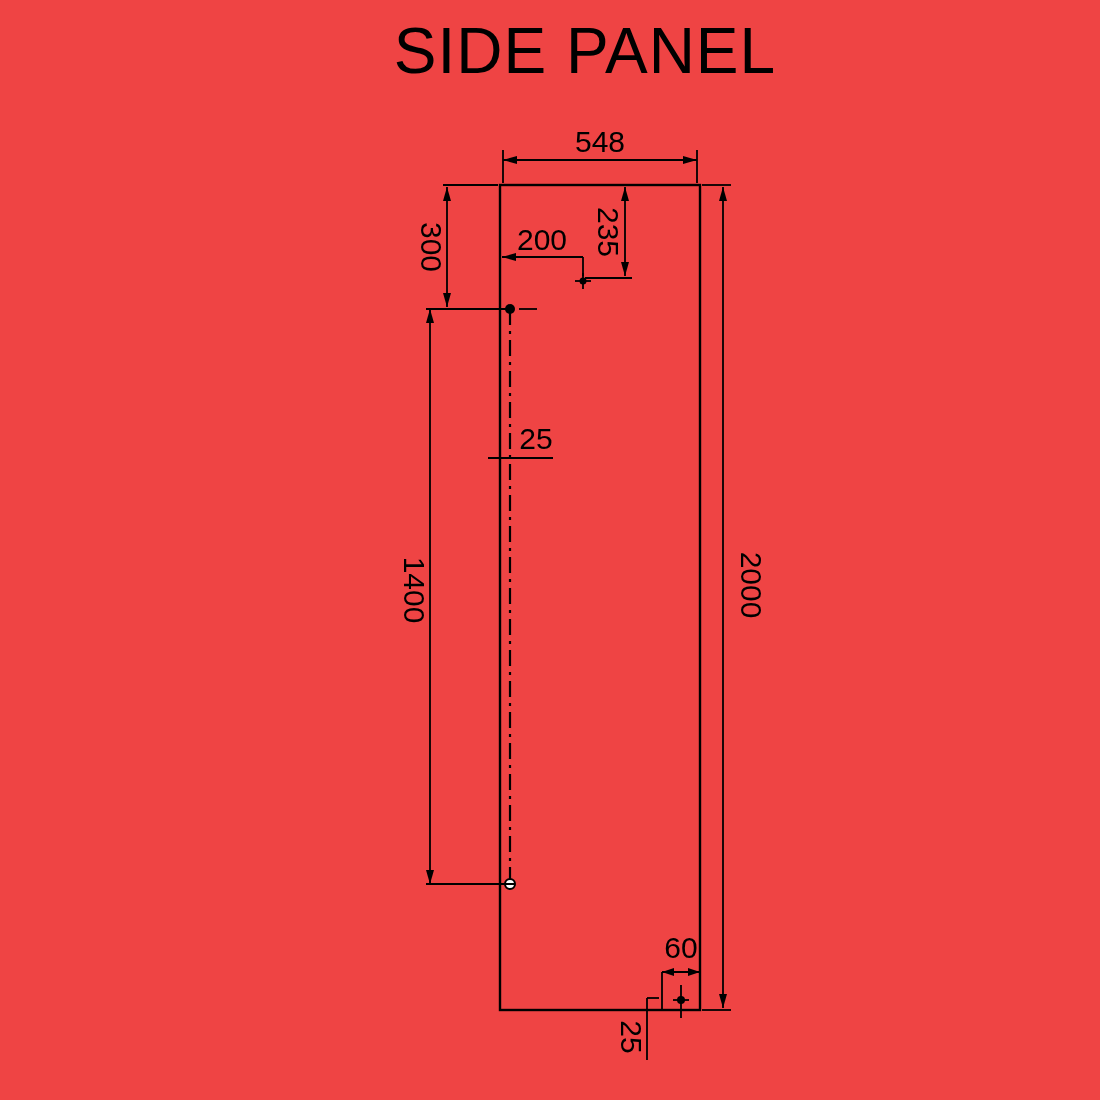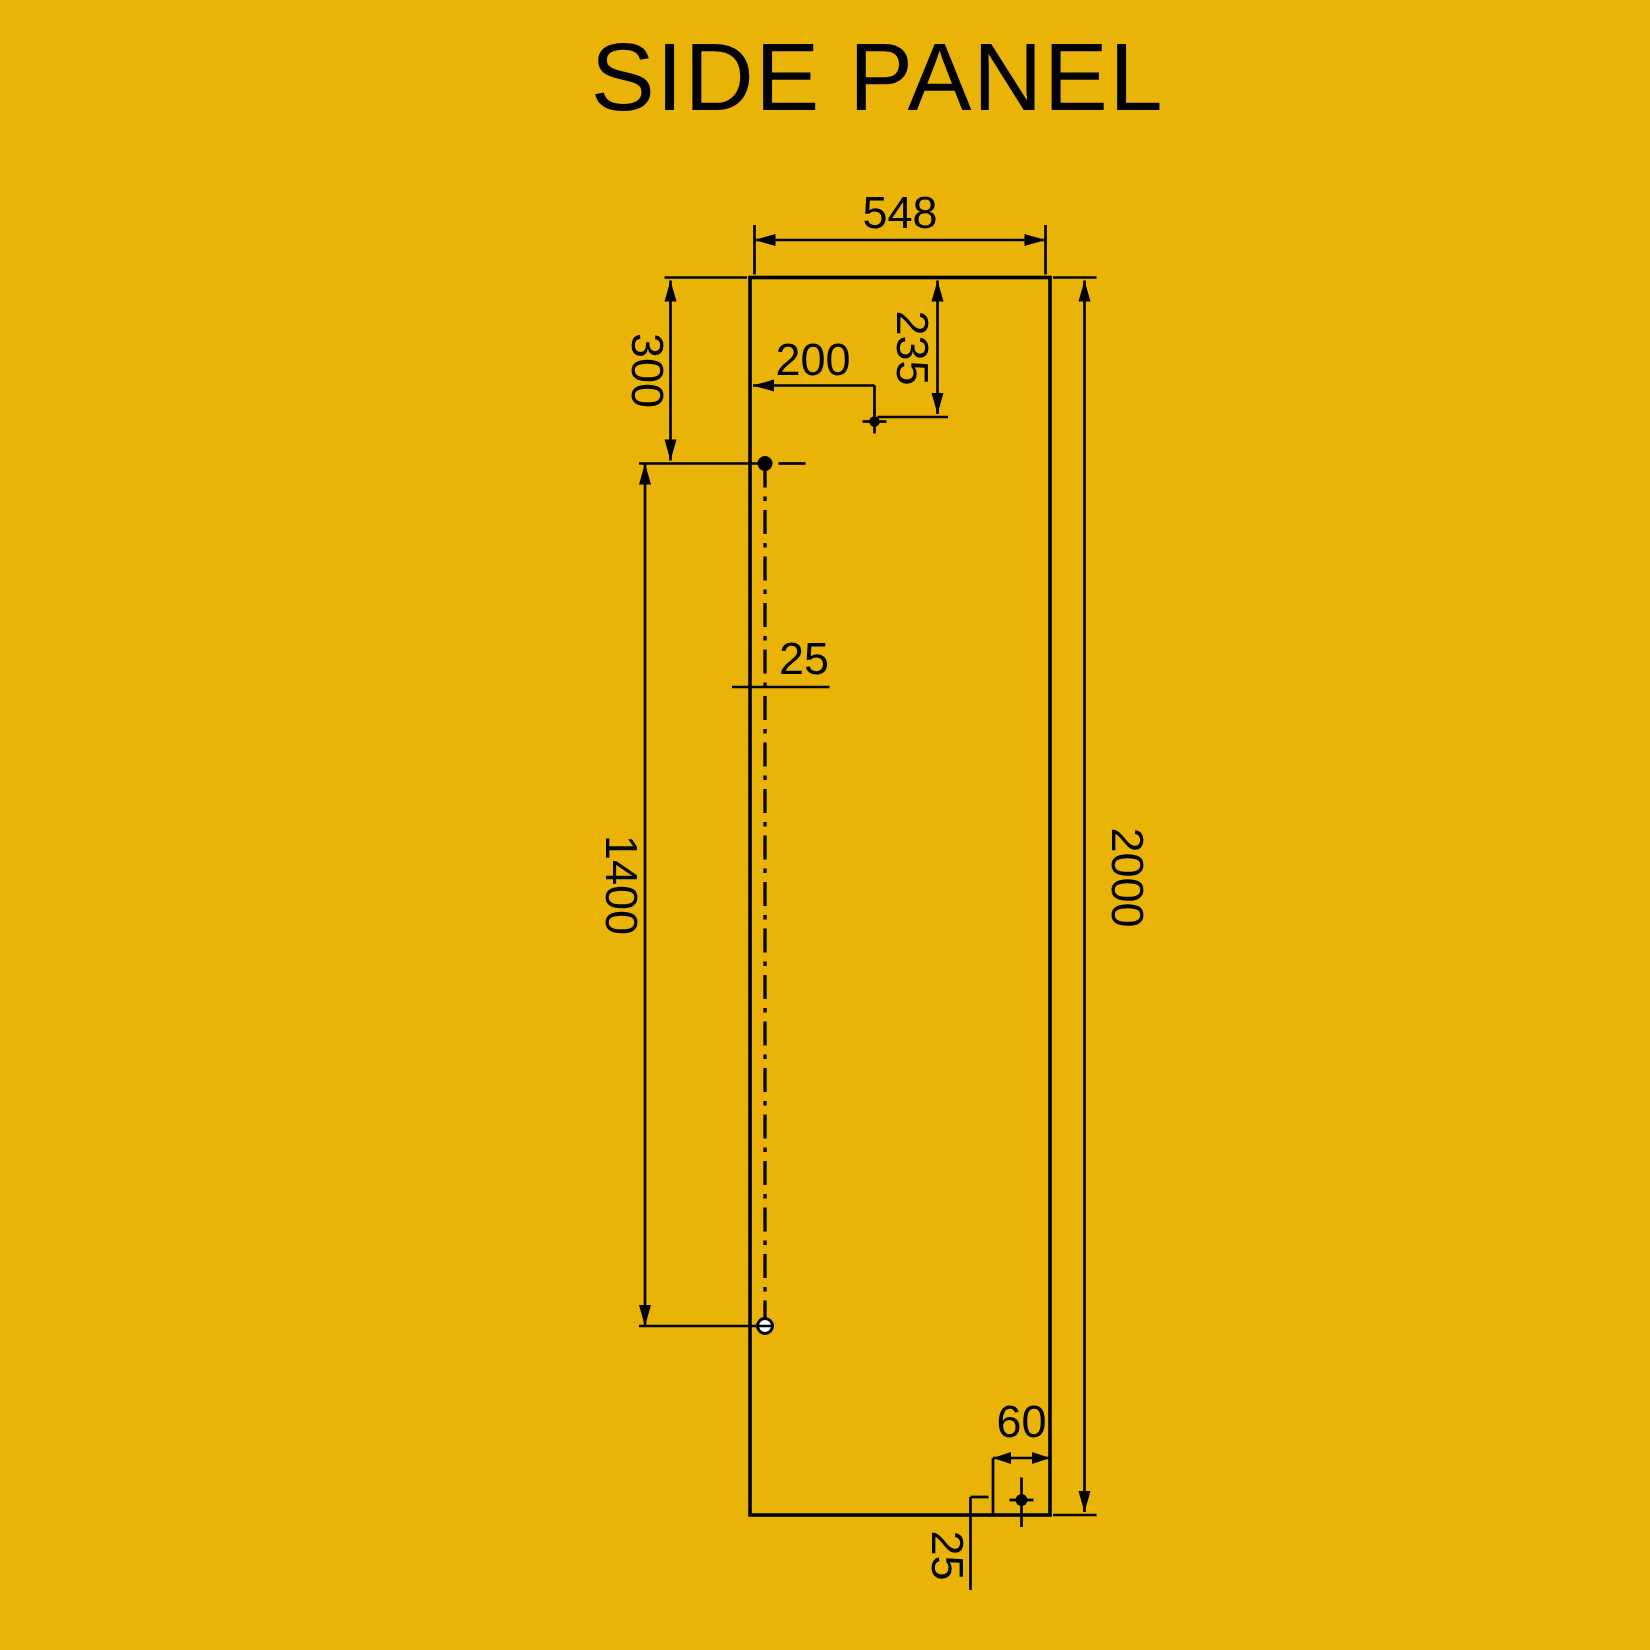--- a/index.html
+++ b/index.html
@@ -8,21 +8,21 @@
     background: #ffffff;
     width: 1100px;
     height: 1100px;
     overflow: hidden;
     font-family: "Liberation Sans", sans-serif;
   }
   .canvas {
     position: relative;
     width: 1100px;
     height: 1100px;
-    background: #eab308;
+    background: #ef4444;
   }
   .title {
     position: absolute;
     top: 14px;
     left: 585px;
     transform: translateX(-50%);
     white-space: nowrap;
     font-size: 64px;
     font-weight: 400;
     letter-spacing: 1px;

